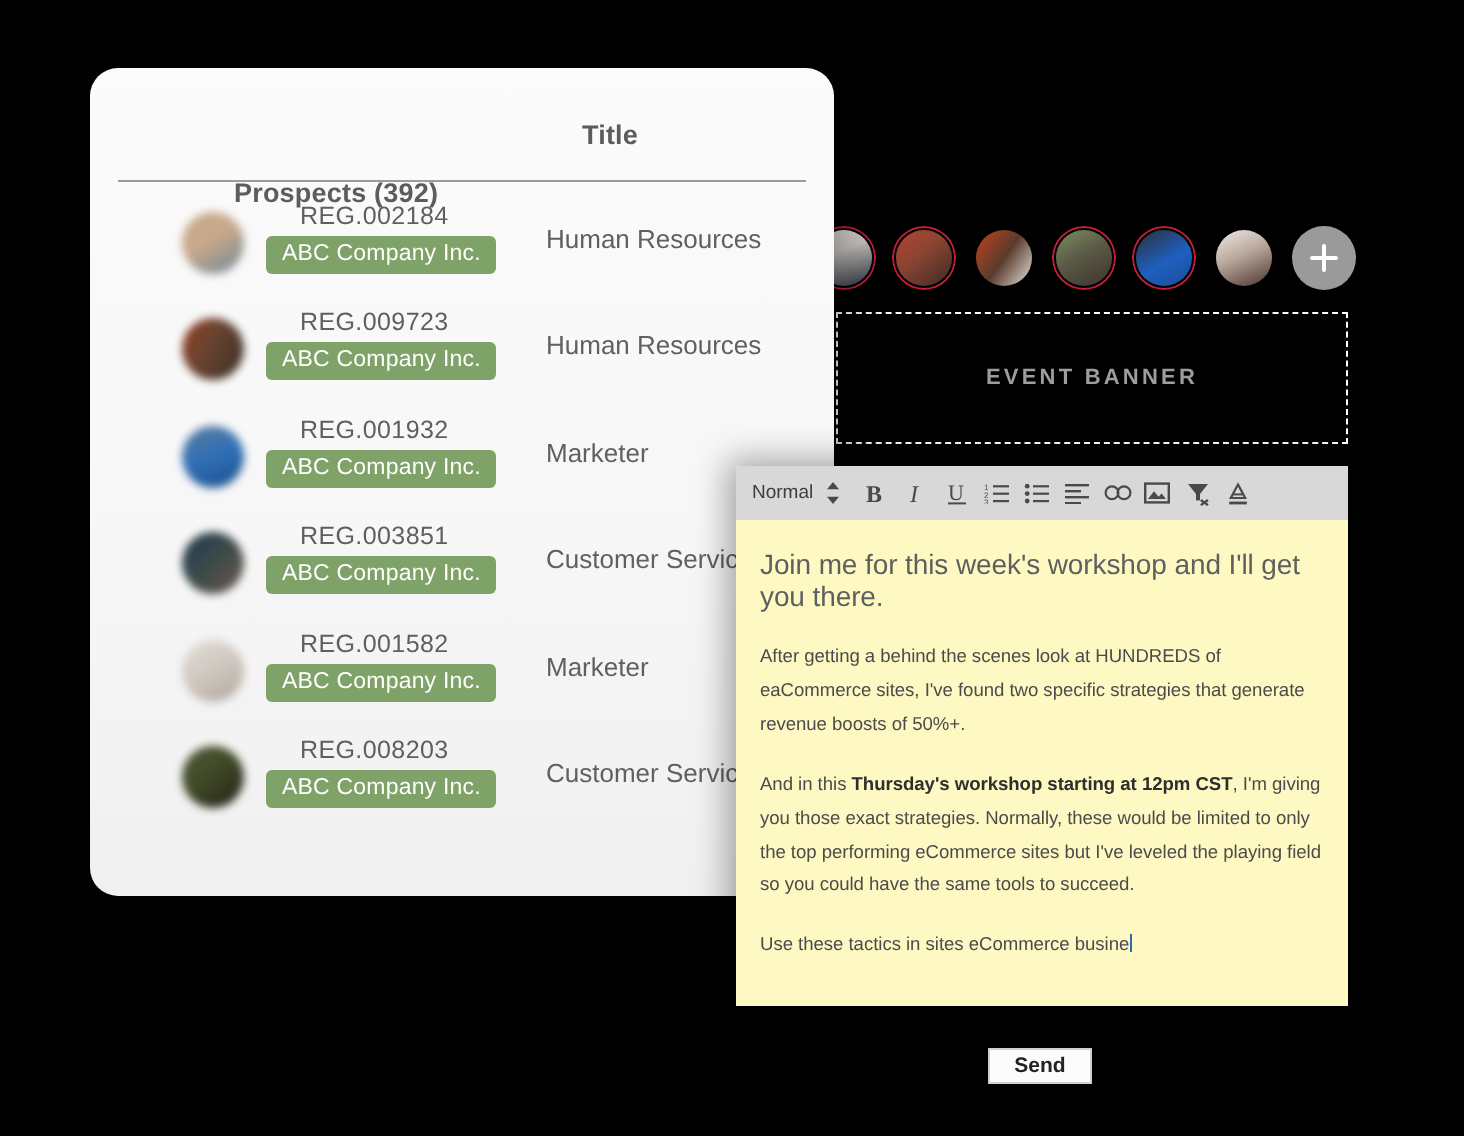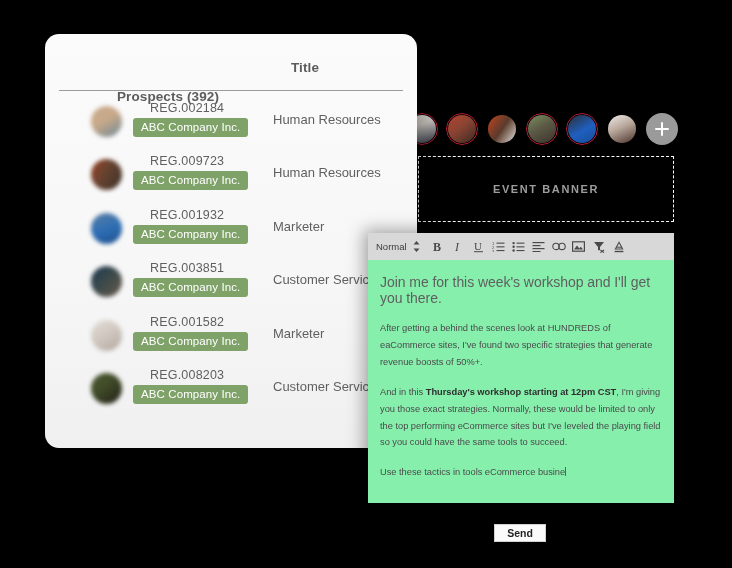--- a/index.html
+++ b/index.html
@@ -163,21 +163,21 @@
     letter-spacing: 1.6px;
   }
 
   
   #composer {
     position: absolute;
     left: 368px;
     top: 233px;
     width: 306px;
     height: 270px;
-    background: #86efac;
+    background: #fef9c3;
     box-shadow: -4px -3px 16px rgba(0,0,0,0.35);
     z-index: 5;
     overflow: hidden;
   }
   #composer-toolbar {
     height: 27px;
     background: #d8d8d8;
     display: flex;
     align-items: center;
     padding: 0 8px;
@@ -449,18 +449,18 @@
     <p class="composer-para">
       <span>After getting a behind the scenes look at HUNDREDS of eaCommerce sites,</span>
       <span>I've found two specific strategies that generate revenue boosts of 50%+.</span>
     </p>
 
     <p class="composer-para">
       <span>And in this </span><b>Thursday's workshop starting at 12pm CST</b><span>, I'm giving you those exact strategies. Normally, these would be limited to only the top performing eCommerce sites but I've leveled the playing field so you could have the same tools to succeed.</span>
     </p>
 
     <p class="composer-para">
-      <span>Use these tactics in tools eCommerce busine</span><span class="caret"></span>
+      <span>Use these tactics in sites eCommerce busine</span><span class="caret"></span>
     </p>
   </div>
 </div>
 
 <div id="send-button">Send</div>
 
 </body></html>

